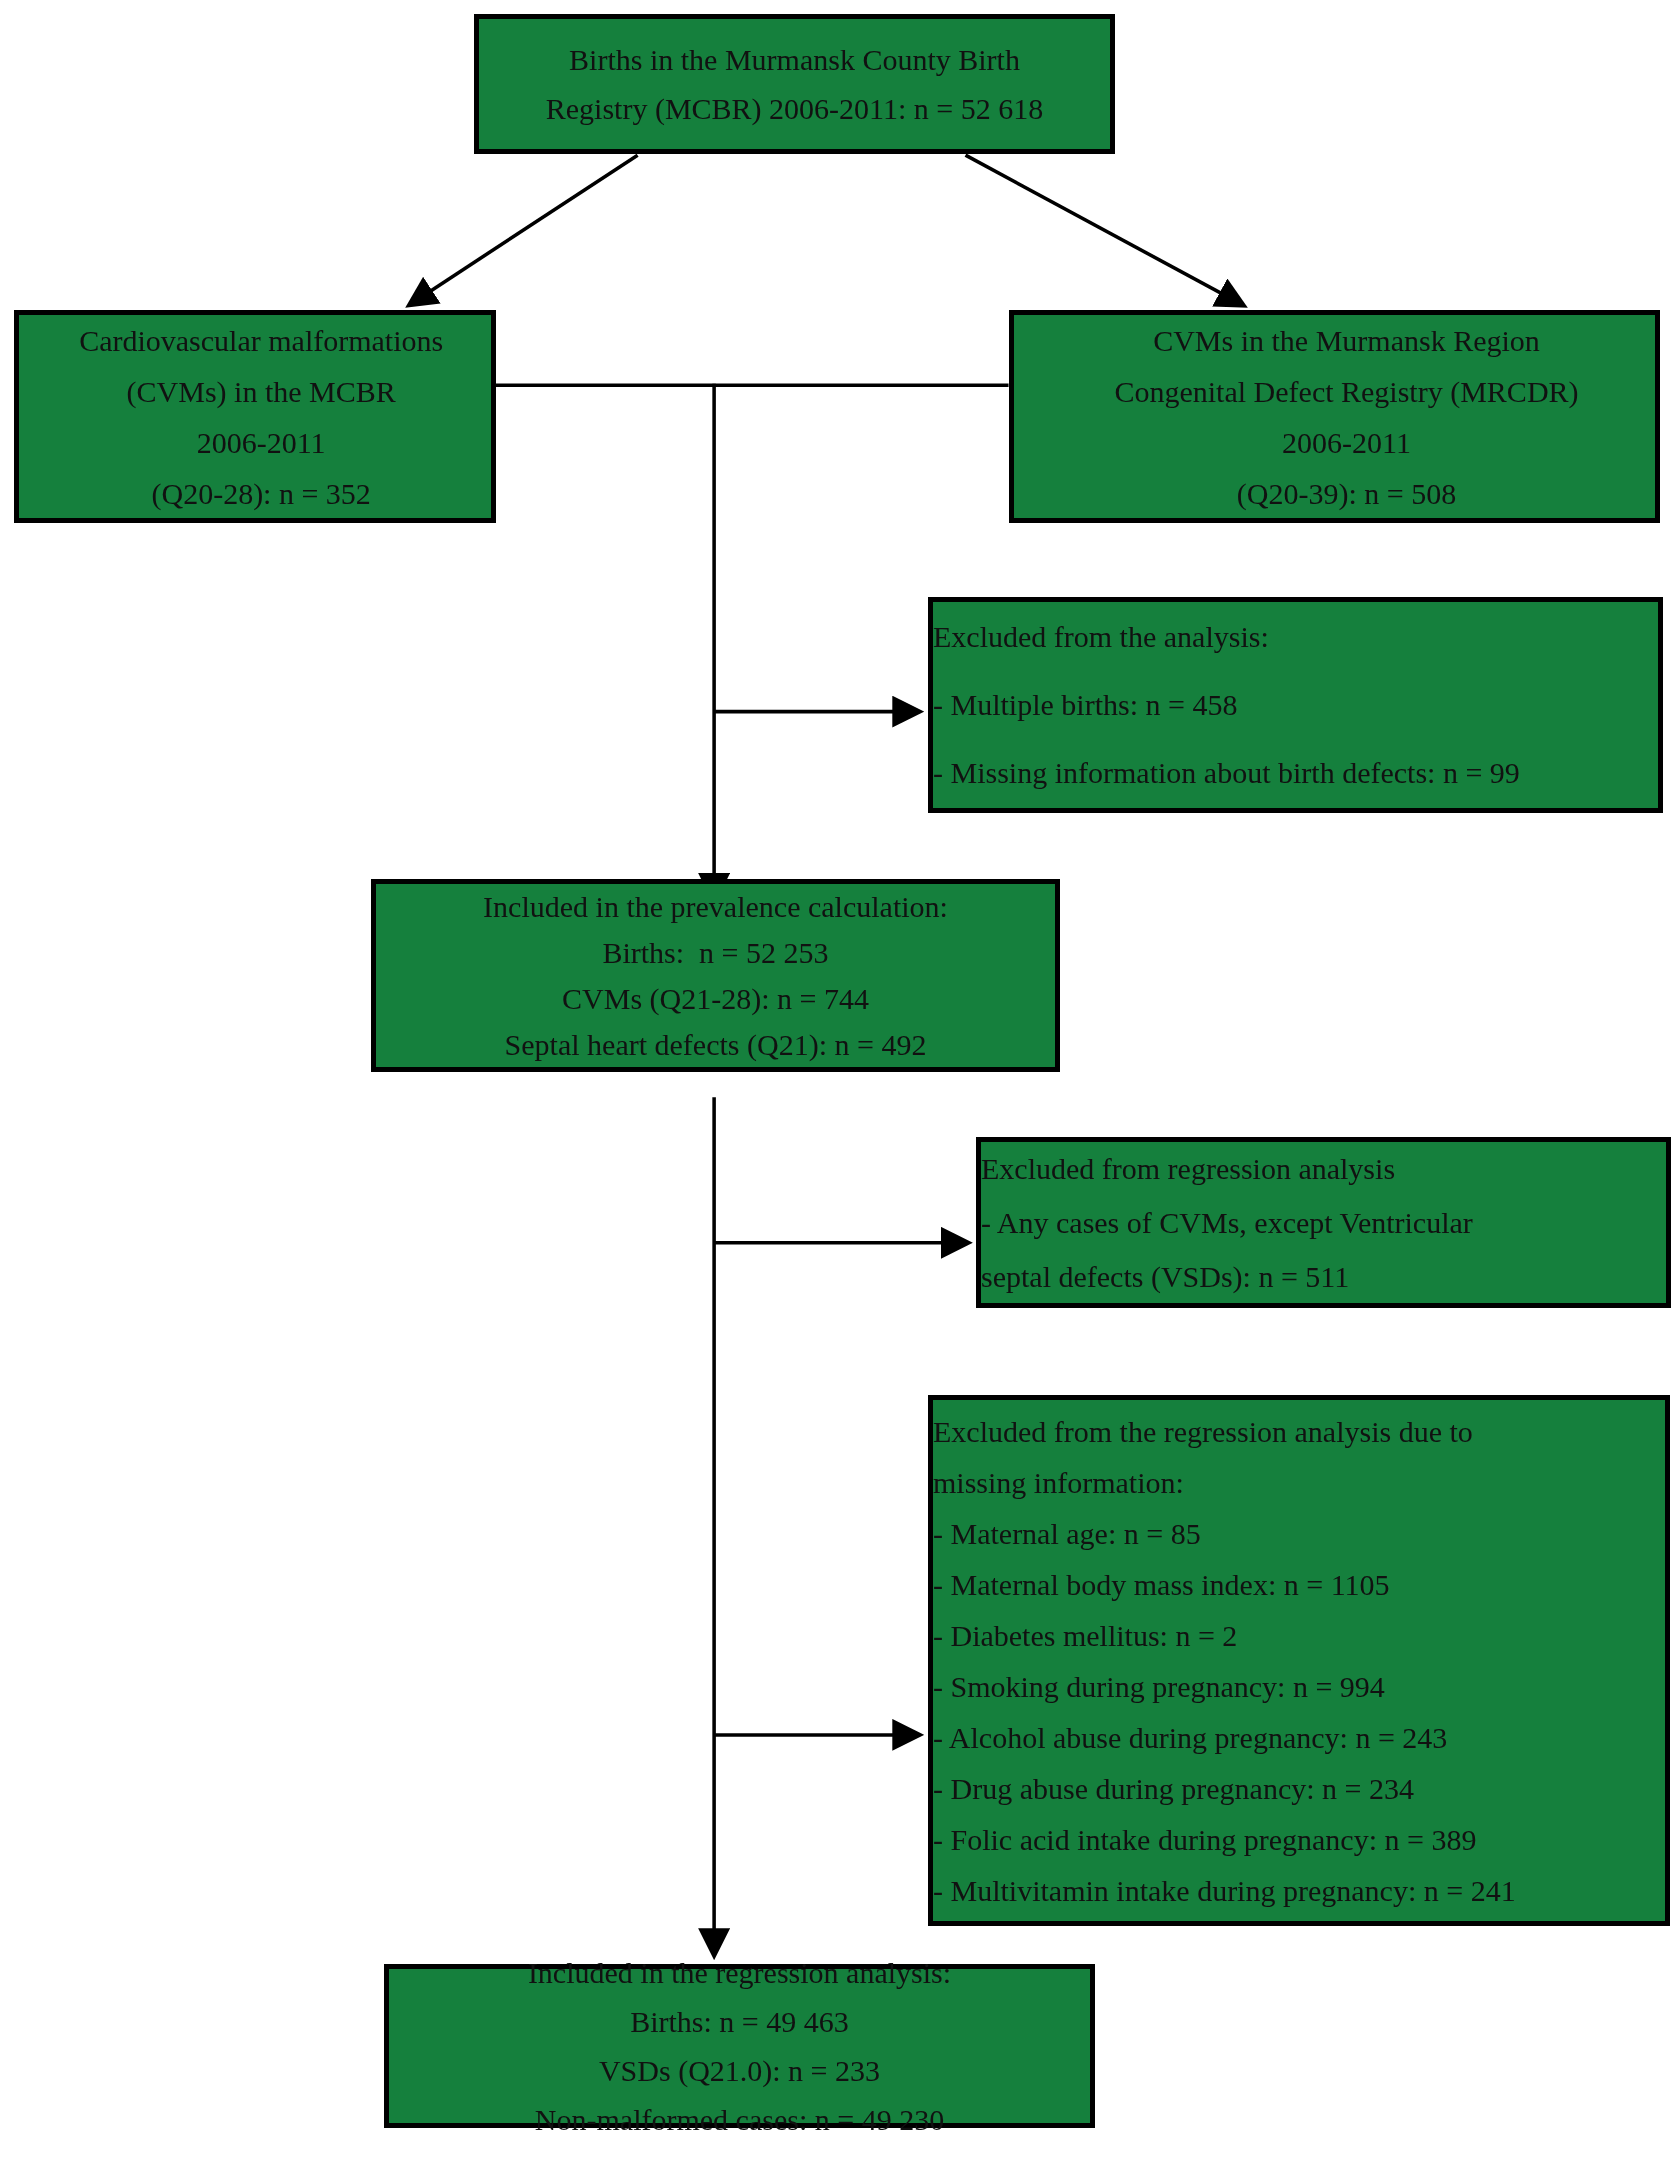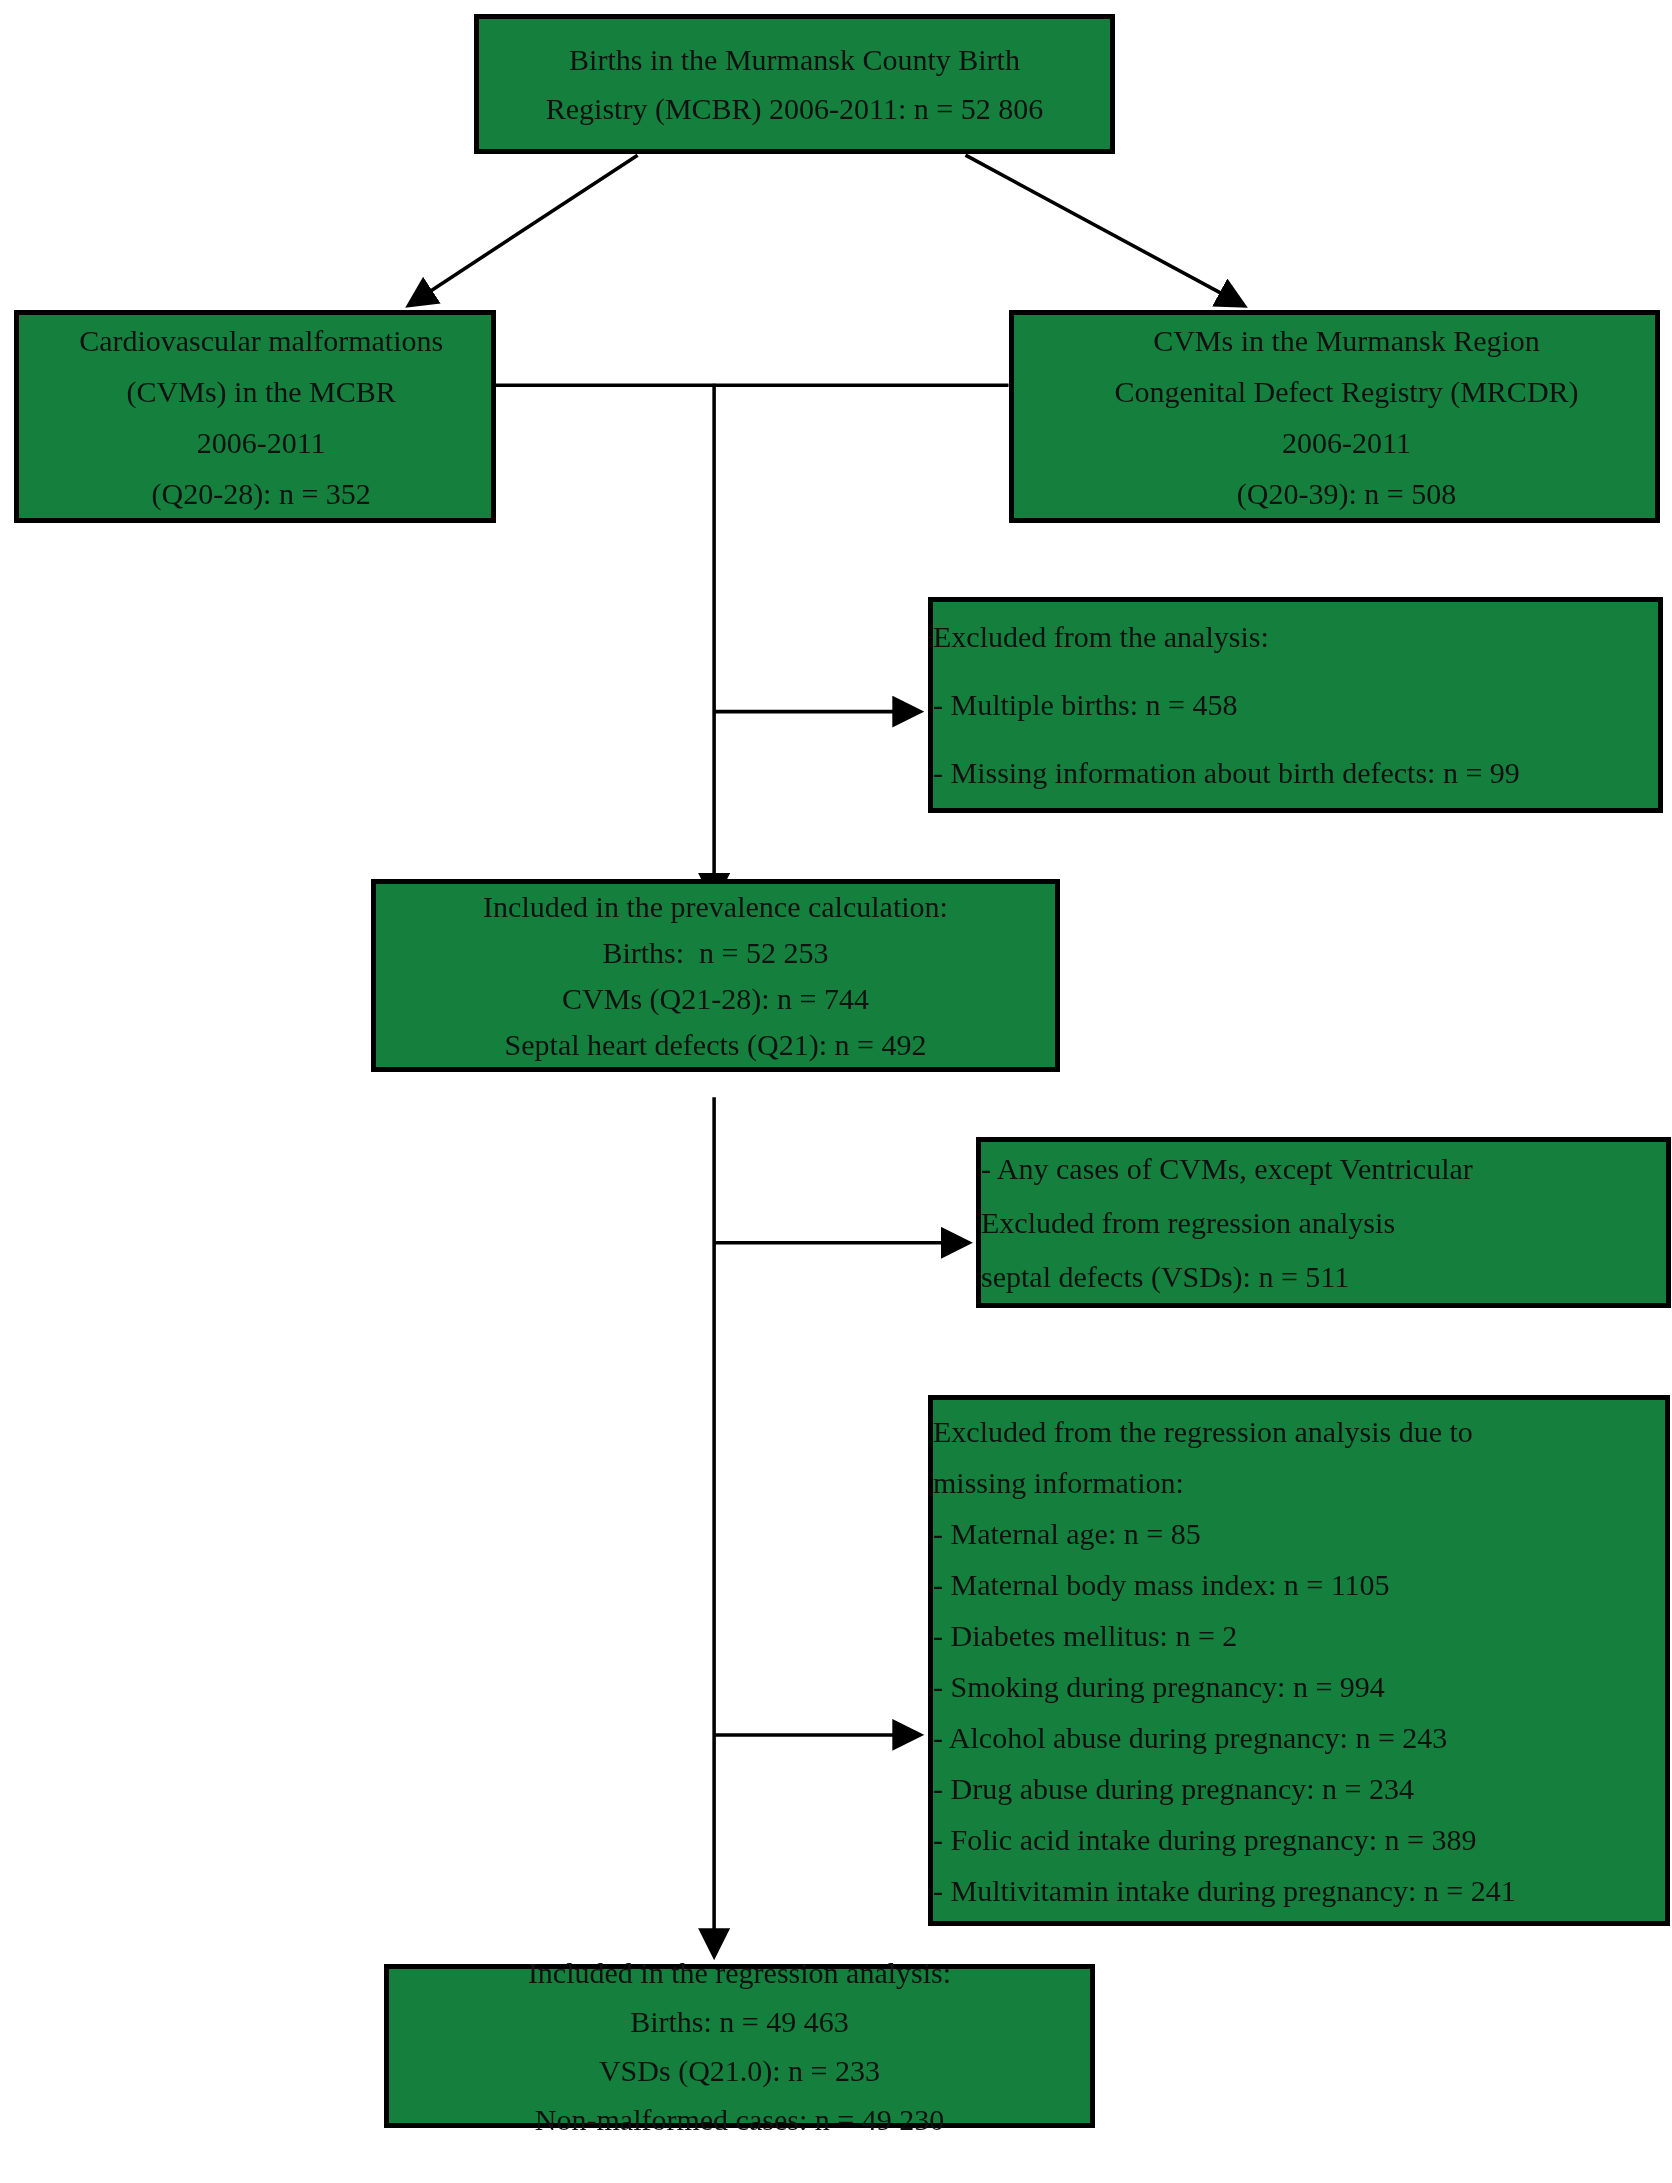--- a/index.html
+++ b/index.html
@@ -67,21 +67,21 @@
     <line x1="1409" y1="757" x2="1409" y2="1773" stroke="#000" stroke-width="7" marker-end="url(#ah)"></line>
     <line x1="1409" y1="1404" x2="1811" y2="1404" stroke="#000" stroke-width="7" marker-end="url(#ah)"></line>
 
     <line x1="1409" y1="2165" x2="1409" y2="3855" stroke="#000" stroke-width="7" marker-end="url(#ah)"></line>
     <line x1="1409" y1="2452" x2="1907" y2="2452" stroke="#000" stroke-width="7" marker-end="url(#ah)"></line>
     <line x1="1409" y1="3423" x2="1811" y2="3423" stroke="#000" stroke-width="7" marker-end="url(#ah)"></line>
   </svg>
 
   <div class="box center" id="box-top">
     <span class="line">Births in the Murmansk County Birth</span>
-    <span class="line">Registry (MCBR) 2006-2011: n = 52 806</span>
+    <span class="line">Registry (MCBR) 2006-2011: n = 52 618</span>
   </div>
 
   <div class="box center" id="box-left-mcbr">
     <span class="line">Cardiovascular malformations</span>
     <span class="line">(CVMs) in the MCBR</span>
     <span class="line">2006-2011</span>
     <span class="line">(Q20-28): n = 352</span>
   </div>
 
   <div class="box center" id="box-right-mrcdr">
@@ -98,22 +98,22 @@
   </div>
 
   <div class="box center" id="box-prev">
     <span class="line">Included in the prevalence calculation:</span>
     <span class="line">Births:  n = 52 253</span>
     <span class="line">CVMs (Q21-28): n = 744</span>
     <span class="line">Septal heart defects (Q21): n = 492</span>
   </div>
 
   <div class="box leftalign" id="box-excl2">
+    <span class="line">Excluded from regression analysis</span>
     <span class="line">- Any cases of CVMs, except Ventricular</span>
-    <span class="line">Excluded from regression analysis</span>
     <span class="line">septal defects (VSDs): n = 511</span>
   </div>
 
   <div class="box leftalign" id="box-big">
     <span class="line">Excluded from the regression analysis due to</span>
     <span class="line">missing information:</span>
     <span class="line">- Maternal age: n = 85</span>
     <span class="line">- Maternal body mass index: n = 1105</span>
     <span class="line">- Diabetes mellitus: n = 2</span>
     <span class="line">- Smoking during pregnancy: n = 994</span>

